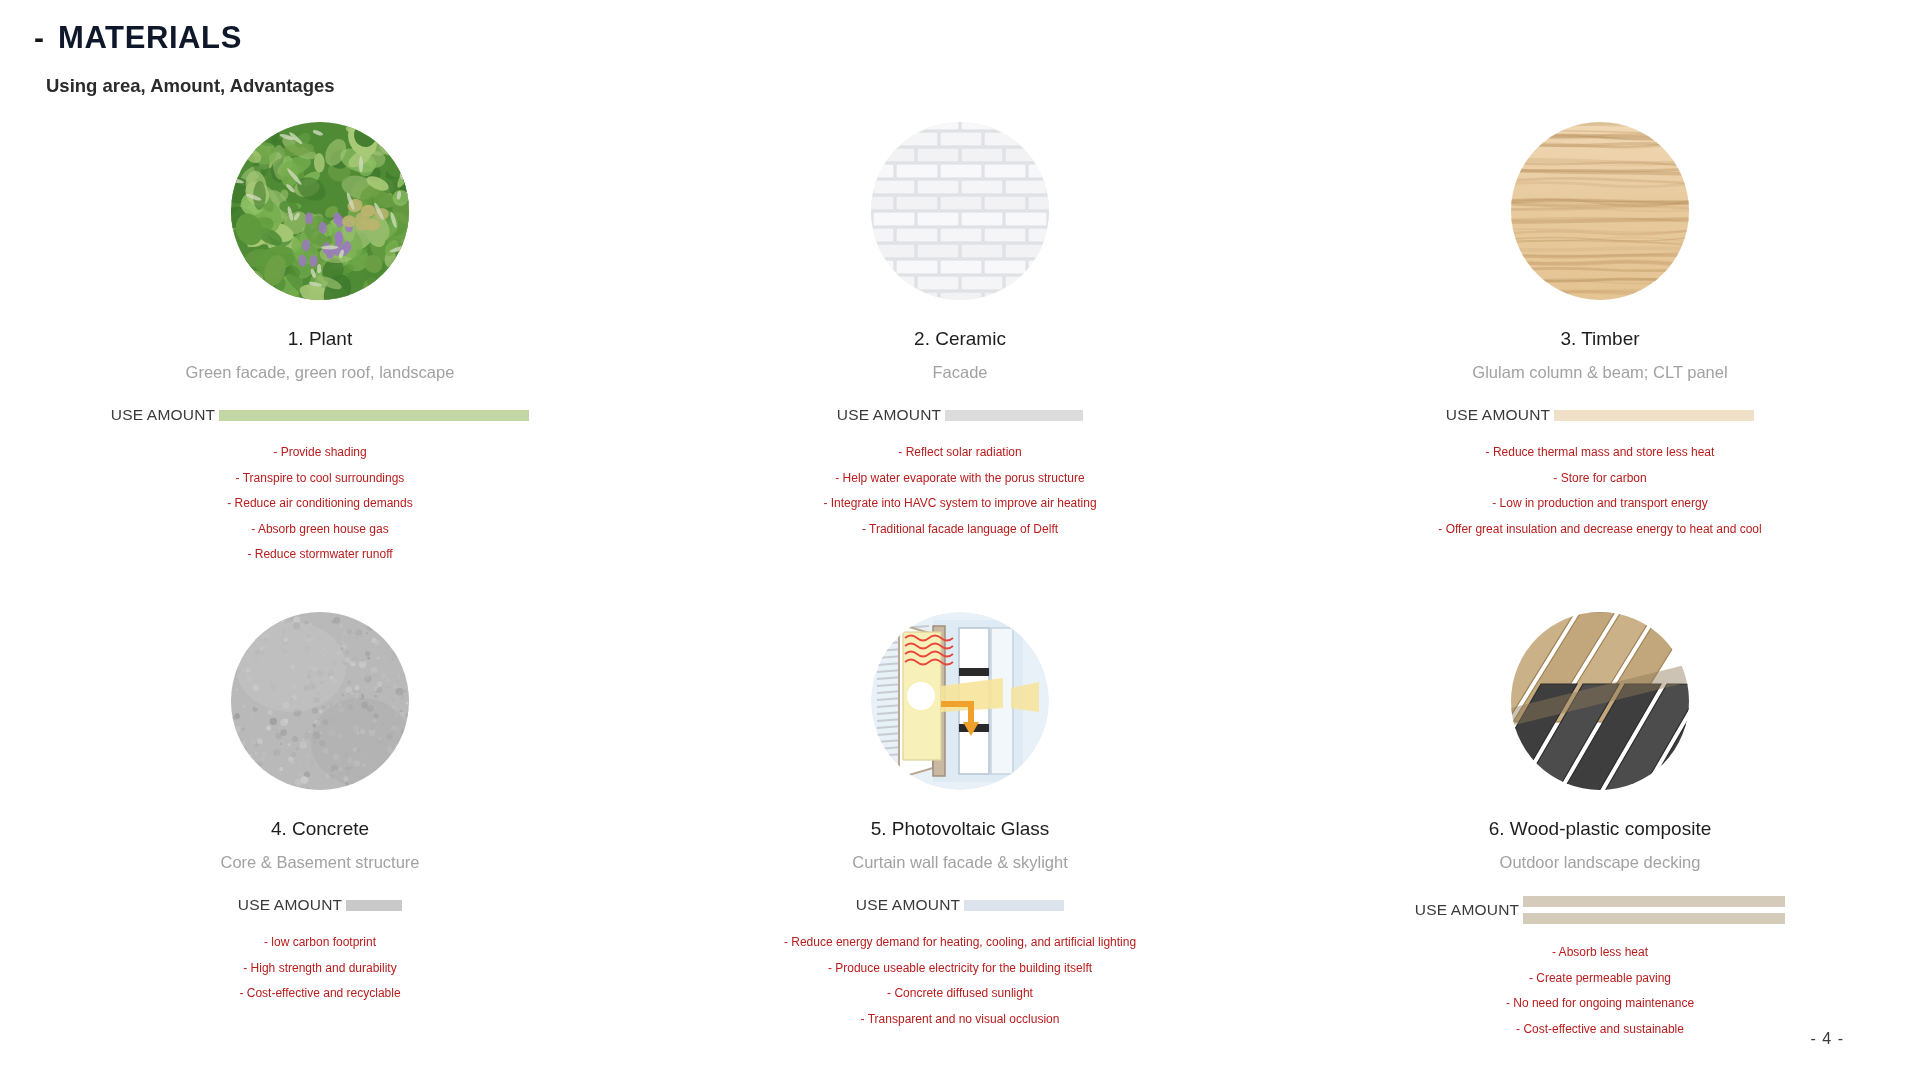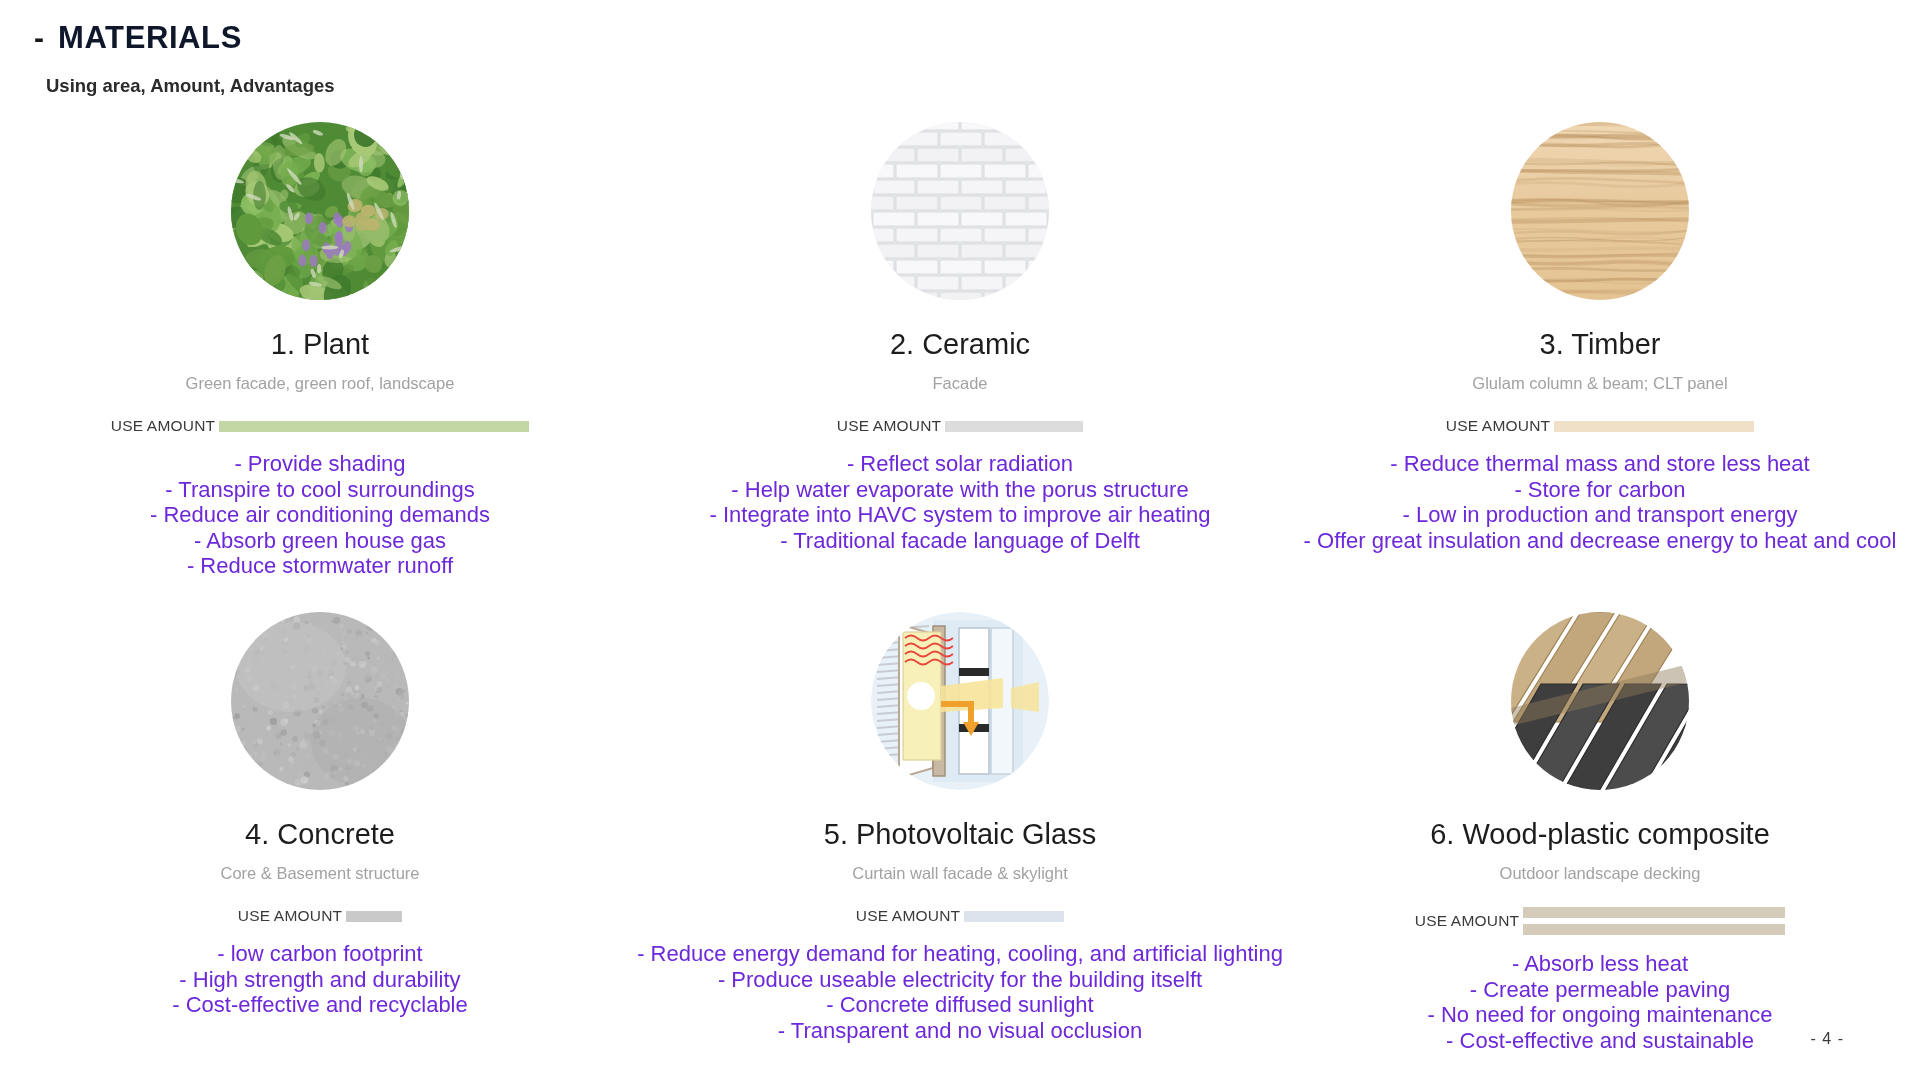--- a/index.html
+++ b/index.html
@@ -53,21 +53,21 @@
     border-radius: 50%;
     overflow: hidden;
     position: relative;
     flex: none;
   }
   .thumb svg { display: block; width: 100%; height: 100%; }
 
   
   .mat-name {
     margin-top: 28px;
-    font-size: 29px;
+    font-size: 19px;
     color: #1d1d1d;
     font-weight: 400;
     text-align: center;
     white-space: nowrap;
   }
   .mat-use {
     margin-top: 13px;
     font-size: 16.5px;
     color: #a2a2a2;
     text-align: center;
@@ -92,22 +92,22 @@
   .bars { display: flex; flex-direction: column; gap: 6px; }
   .bar { height: 11px; border-radius: 0; }
 
   
   .adv {
     margin-top: 16px;
     text-align: center;
   }
   .adv li {
     list-style: none;
-    font-size: 22px;
-    color: #6d28d9;
+    font-size: 12px;
+    color: #b91c1c;
     line-height: 25.5px;
     white-space: nowrap;
   }
 
   
   .page-num {
     position: absolute;
     right: 76px; bottom: 32px;
     font-size: 16px;
     color: #3a3a3a;

